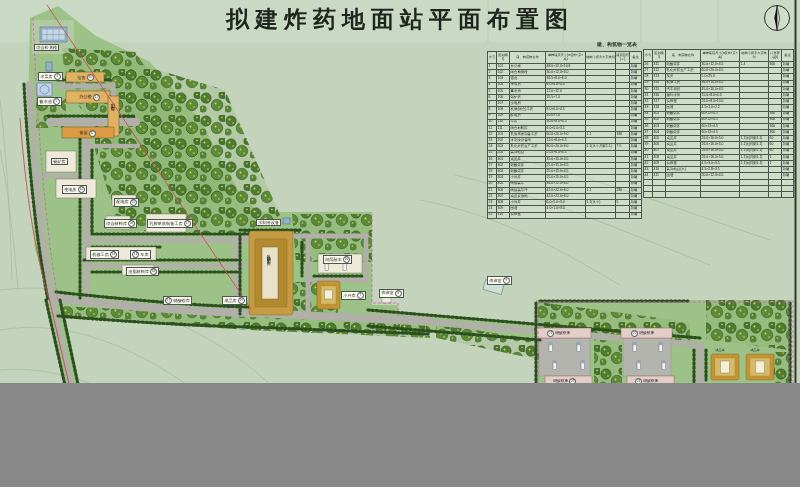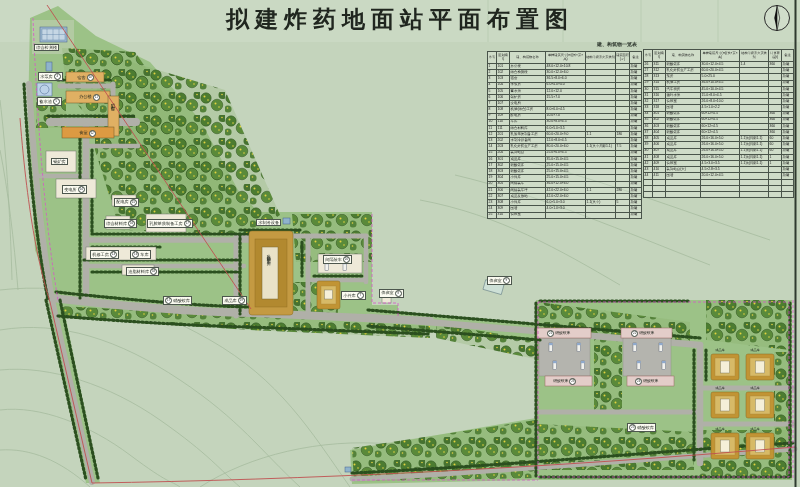--- a/index.html
+++ b/index.html
@@ -1,16 +1,16 @@
 <!DOCTYPE html>
 <html><head>
 <meta charset="utf-8">
 <style>
   html,body{margin:0;padding:0;background:#888;}
-  #stage{position:relative;width:800px;height:487px;overflow:hidden;
+  #stage{position:relative;width:800px;height:383px;overflow:hidden;
          font-family:"Liberation Sans",sans-serif;background:#84cc16;}
   #basemap{position:absolute;left:0;top:0;z-index:1;}
   .ttl{position:absolute;left:50%;transform:translateX(-50%);top:4px;z-index:5;
        font-family:"Liberation Serif",serif;font-size:23px;font-weight:700;
        letter-spacing:6px;color:#20261f;white-space:nowrap;}
   .cap{position:absolute;left:597px;top:41px;z-index:5;font-size:5px;color:#2c352c;font-weight:700;white-space:nowrap;}
   .tbl{position:absolute;z-index:5;border-collapse:collapse;table-layout:fixed;
        background:rgba(248,251,244,0.22);}
   .tbl th{border:0.4px solid #49544a;font-size:3.2px;line-height:1.05;font-weight:400;
        padding:0;height:11px;overflow:hidden;color:#222;white-space:normal;}

